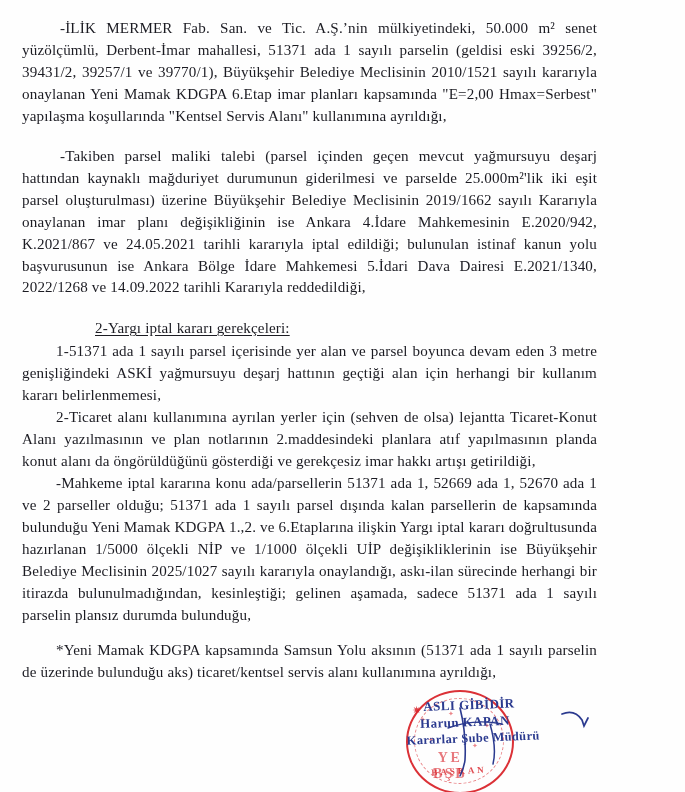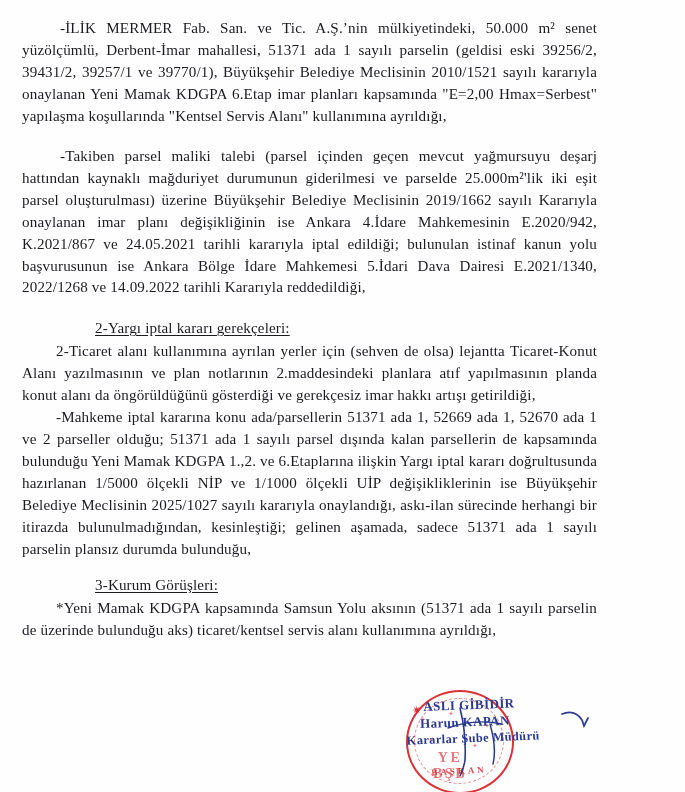--- a/index.html
+++ b/index.html
@@ -180,29 +180,29 @@
     <p class="para">-İLİK MERMER Fab. San. ve Tic. A.Ş.’nin mülkiyetindeki, 50.000 m² senet yüzölçümlü, Derbent-İmar mahallesi, 51371 ada 1 sayılı parselin (geldisi eski 39256/2, 39431/2, 39257/1 ve 39770/1), Büyükşehir Belediye Meclisinin 2010/1521 sayılı kararıyla onaylanan Yeni Mamak KDGPA 6.Etap imar planları kapsamında "E=2,00 Hmax=Serbest" yapılaşma koşullarında "Kentsel Servis Alanı" kullanımına ayrıldığı,</p>
 
     <div class="gap-lg"></div>
 
     <p class="para">-Takiben parsel maliki talebi (parsel içinden geçen mevcut yağmursuyu deşarj hattından kaynaklı mağduriyet durumunun giderilmesi ve parselde 25.000m²'lik iki eşit parsel oluşturulması) üzerine Büyükşehir Belediye Meclisinin 2019/1662 sayılı Kararıyla onaylanan imar planı değişikliğinin ise Ankara 4.İdare Mahkemesinin E.2020/942, K.2021/867 ve 24.05.2021 tarihli kararıyla iptal edildiği; bulunulan istinaf kanun yolu başvurusunun ise Ankara Bölge İdare Mahkemesi 5.İdari Dava Dairesi E.2021/1340, 2022/1268 ve 14.09.2022 tarihli Kararıyla reddedildiği,</p>
 
     <div class="gap-lg"></div>
 
     <h2 class="section-heading"><span class="u">2-Yargı iptal kararı gerekçeleri:</span></h2>
 
+    <p class="para tight-indent">1-51371 ada 1 sayılı parsel içerisinde yer alan ve parsel boyunca devam eden 3 metre genişliğindeki ASKİ yağmursuyu deşarj hattının geçtiği alan için herhangi bir kullanım kararı belirlenmemesi,</p>
 
     <p class="para tight-indent">2-Ticaret alanı kullanımına ayrılan yerler için (sehven de olsa) lejantta Ticaret-Konut Alanı yazılmasının ve plan notlarının 2.maddesindeki planlara atıf yapılmasının planda konut alanı da öngörüldüğünü gösterdiği ve gerekçesiz imar hakkı artışı getirildiği,</p>
 
 
     <p class="para tight-indent">-Mahkeme iptal kararına konu ada/parsellerin 51371 ada 1, 52669 ada 1, 52670 ada 1 ve 2 parseller olduğu; 51371 ada 1 sayılı parsel dışında kalan parsellerin de kapsamında bulunduğu Yeni Mamak KDGPA 1.,2. ve 6.Etaplarına ilişkin Yargı iptal kararı doğrultusunda hazırlanan 1/5000 ölçekli NİP ve 1/1000 ölçekli UİP değişikliklerinin ise Büyükşehir Belediye Meclisinin 2025/1027 sayılı kararıyla onaylandığı, askı-ilan sürecinde herhangi bir itirazda bulunulmadığından, kesinleştiği; gelinen aşamada, sadece 51371 ada 1 sayılı parselin plansız durumda bulunduğu,</p>
 
     <div class="gap-md"></div>
 
-    <h2 class="section-heading"><span class="u">3-Kurum Görüşleri:</span></h2>
 
 
 
     <p class="para tight-indent">*Yeni Mamak KDGPA kapsamında Samsun Yolu aksının (51371 ada 1 sayılı parselin de üzerinde bulunduğu aks) ticaret/kentsel servis alanı kullanımına ayrıldığı,</p>
 
   </div>
 
   <div class="stamp-layer">
 
     <div class="seal-circle"></div>

